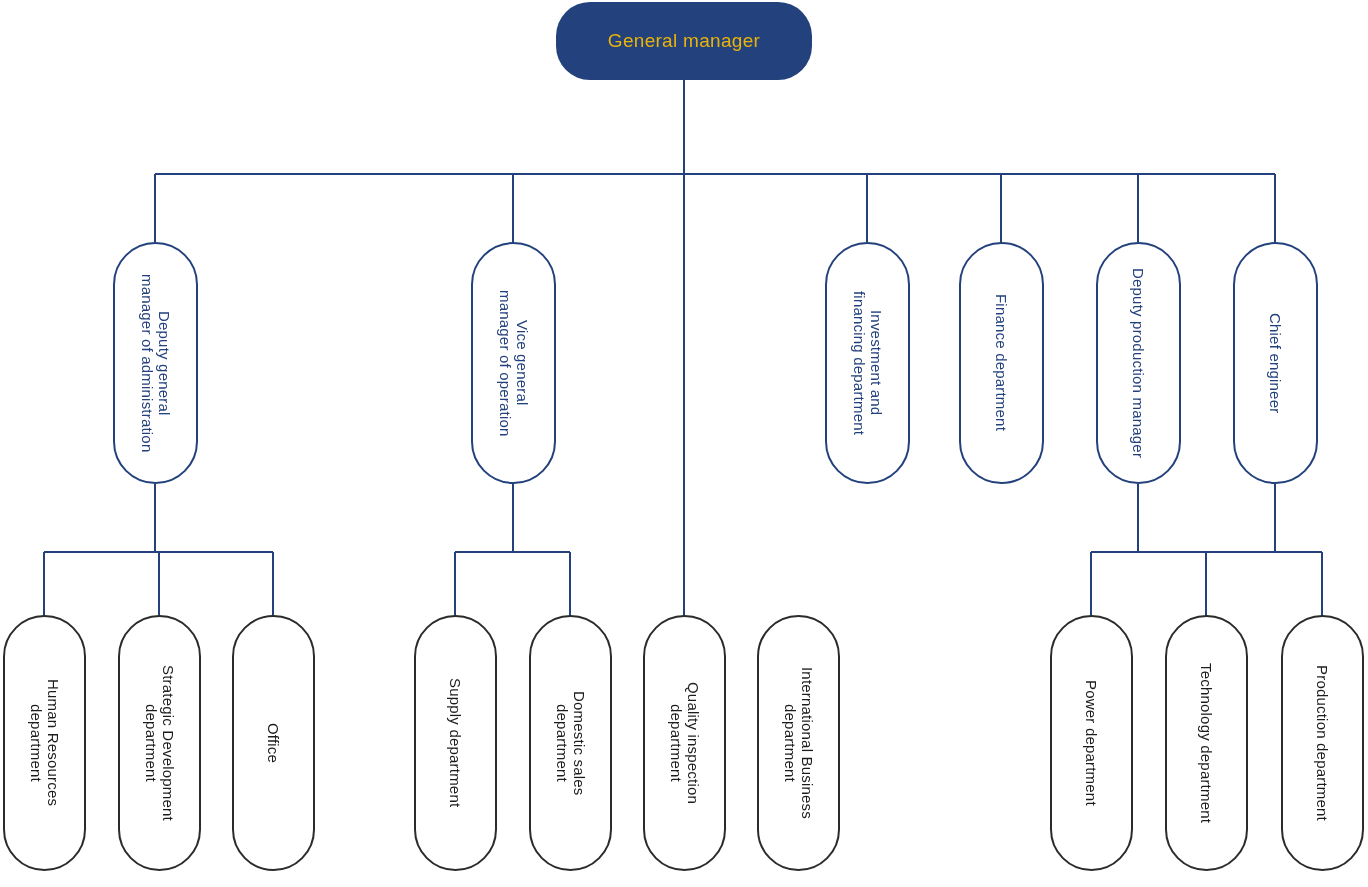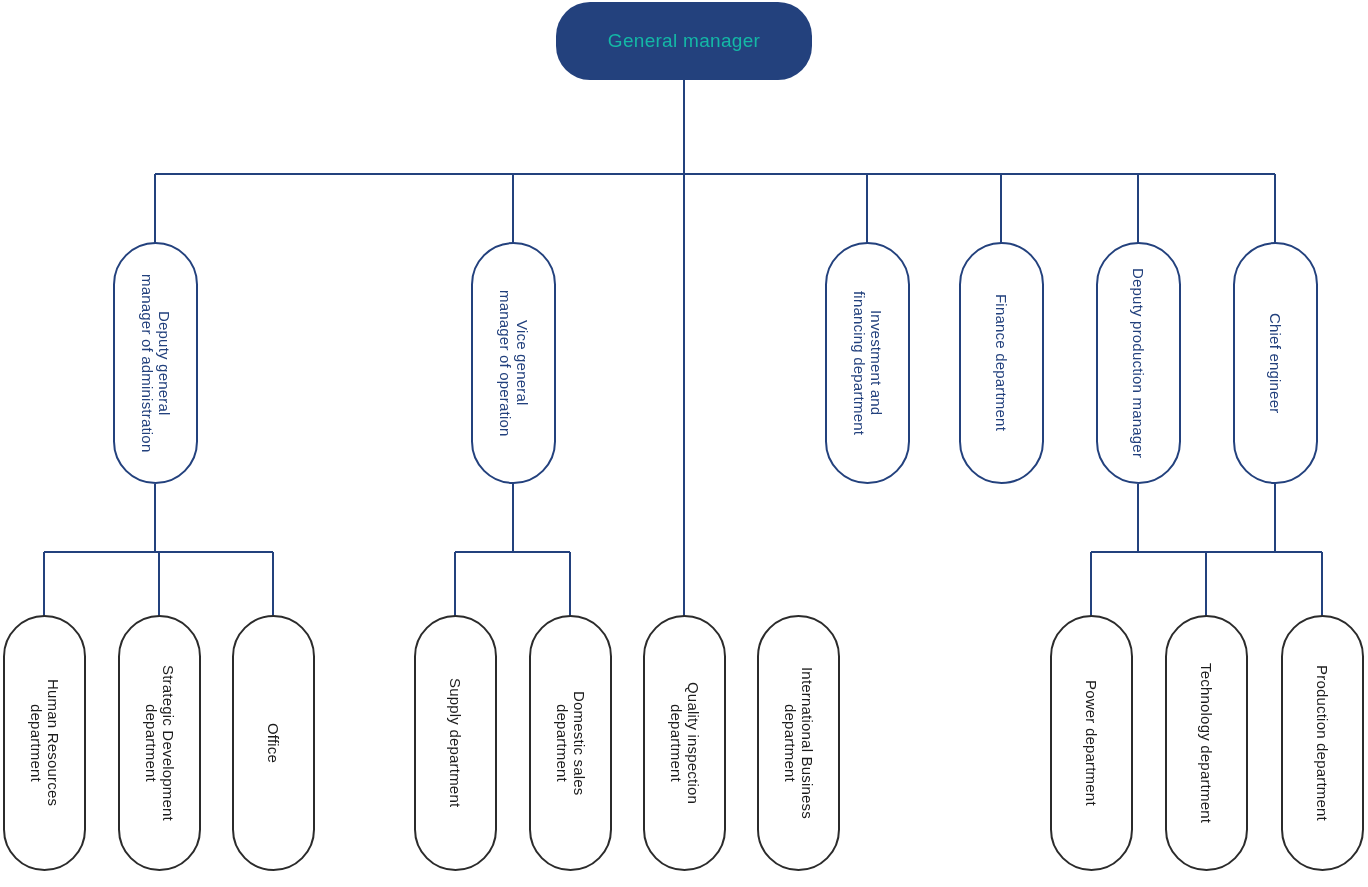--- a/index.html
+++ b/index.html
@@ -32,21 +32,21 @@
     display: flex;
     align-items: center;
     justify-content: center;
     text-align: center;
     background: #ffffff;
   }
   .node-root {
     background: #23417d;
     border: none;
     border-radius: 34px;
-    color: #14b8a6;
+    color: #eab308;
     font-size: 19px;
     letter-spacing: 0.3px;
   }
   .node-level2 {
     border: 2px solid #23417d;
     border-radius: 60px;
     color: #23417d;
   }
   .node-level3 {
     border: 2px solid #2b2b2b;

